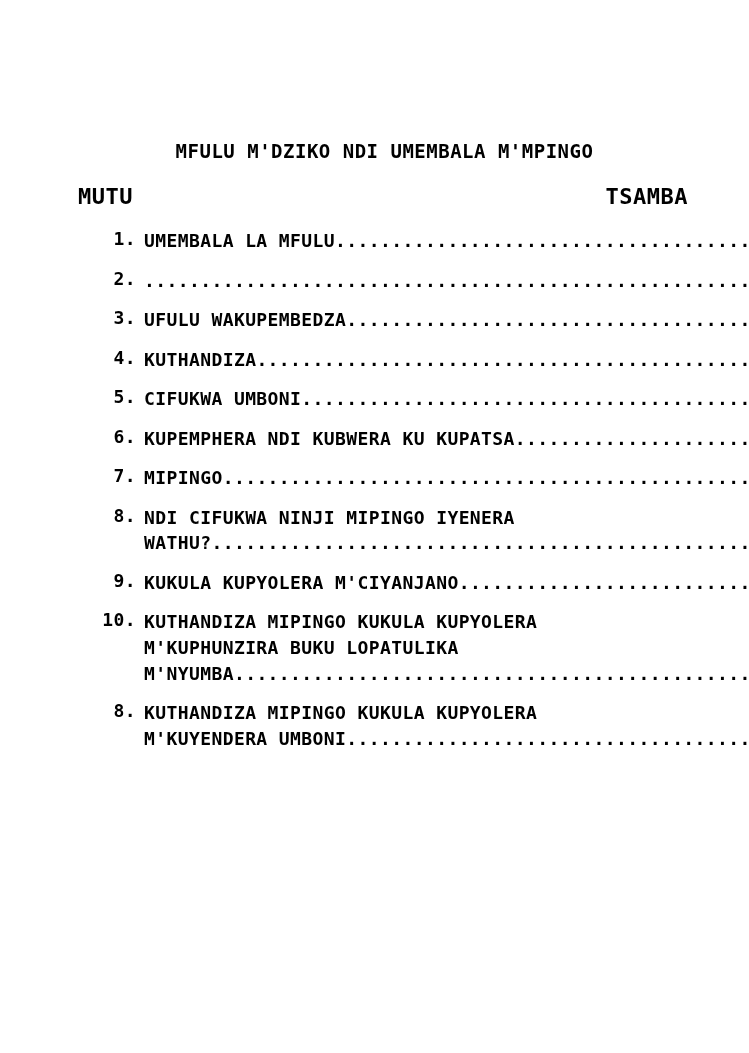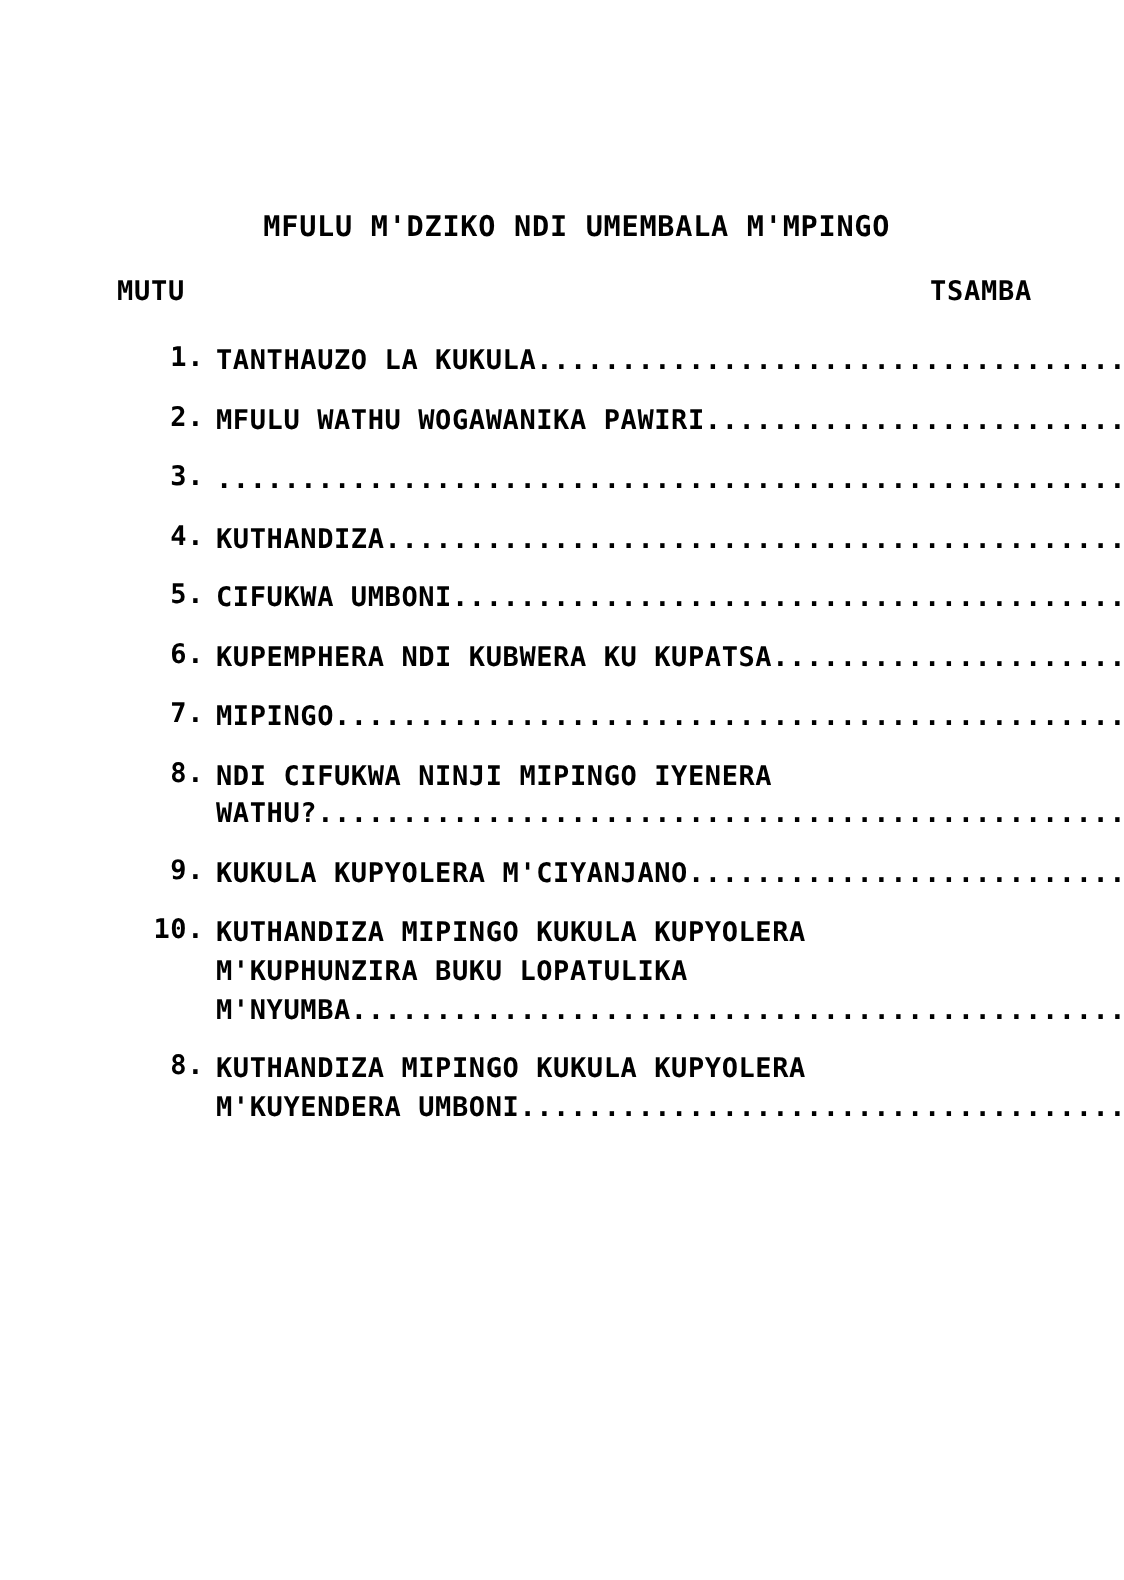--- a/index.html
+++ b/index.html
@@ -31,21 +31,21 @@
     font-weight: 700;
     white-space: pre;
   }
   .col-headers {
     position: absolute;
     top: 184px;
     left: 78px;
     width: 610px;
     display: flex;
     justify-content: space-between;
-    font-size: 18px;
+    font-size: 22px;
     font-weight: 700;
     letter-spacing: 0.5px;
     align-items: center;
   }
   .toc {
     position: absolute;
     top: 228px;
     left: 78px;
     width: 615px;
   }
@@ -99,33 +99,33 @@
 
   <div class="col-headers">
     <span>MUTU</span>
     <span>TSAMBA</span>
   </div>
 
   <div class="toc" id="toc-list">
       <div class="toc-row">
         <div class="toc-num">1.</div>
         <div class="toc-body">
-          <div class="toc-line"><span class="toc-text">TANTHAUZO LA KUKULA</span><span class="dots">................................................................</span></div>
+          <div class="toc-line"><span class="toc-text">UMEMBALA LA MFULU</span><span class="dots">................................................................</span></div>
         </div>
       </div>
       <div class="toc-row">
         <div class="toc-num">2.</div>
         <div class="toc-body">
-          <div class="toc-line"><span class="toc-text">MFULU WATHU WOGAWANIKA PAWIRI</span><span class="dots">................................................................</span></div>
+          <div class="toc-line"><span class="dots">................................................................</span></div>
         </div>
       </div>
       <div class="toc-row">
         <div class="toc-num">3.</div>
         <div class="toc-body">
-          <div class="toc-line"><span class="dots">................................................................</span></div>
+          <div class="toc-line"><span class="toc-text">UFULU WAKUPEMBEDZA</span><span class="dots">................................................................</span></div>
         </div>
       </div>
       <div class="toc-row">
         <div class="toc-num">4.</div>
         <div class="toc-body">
           <div class="toc-line"><span class="toc-text">KUTHANDIZA</span><span class="dots">................................................................</span></div>
         </div>
       </div>
       <div class="toc-row">
         <div class="toc-num">5.</div>

